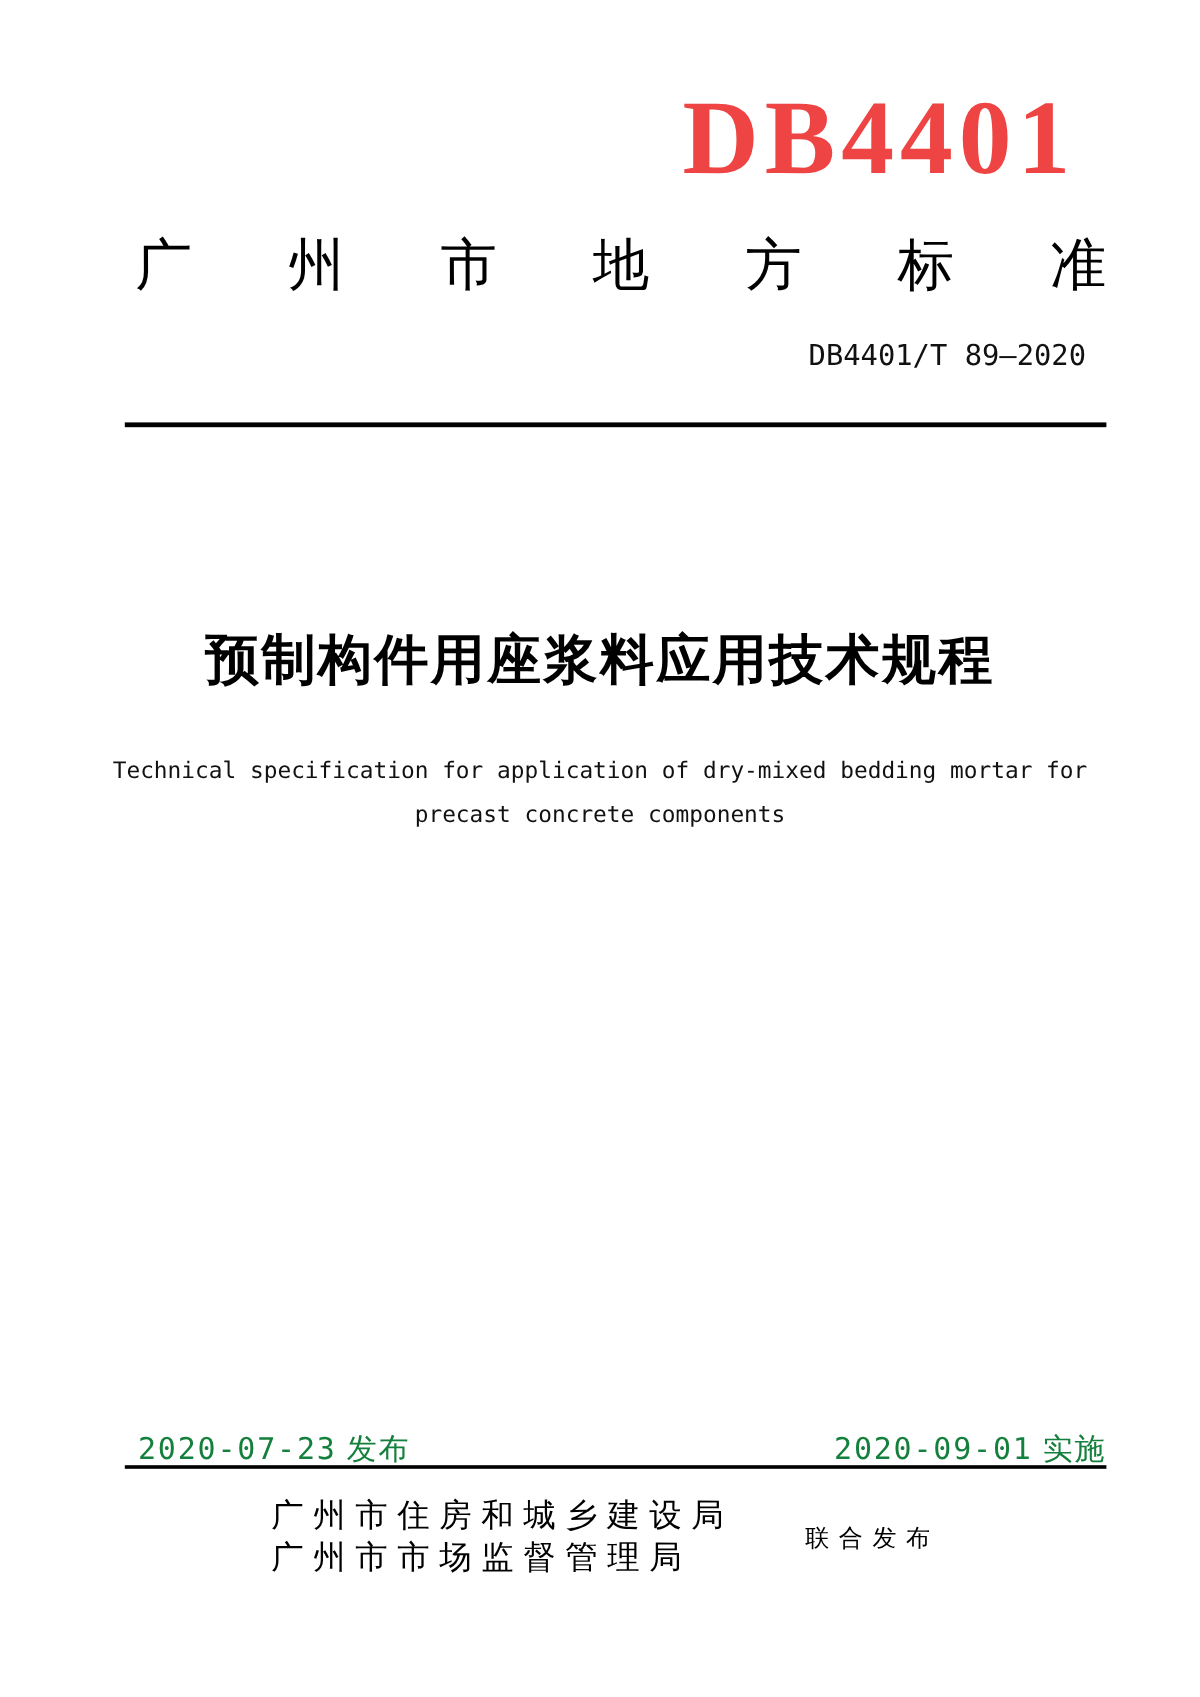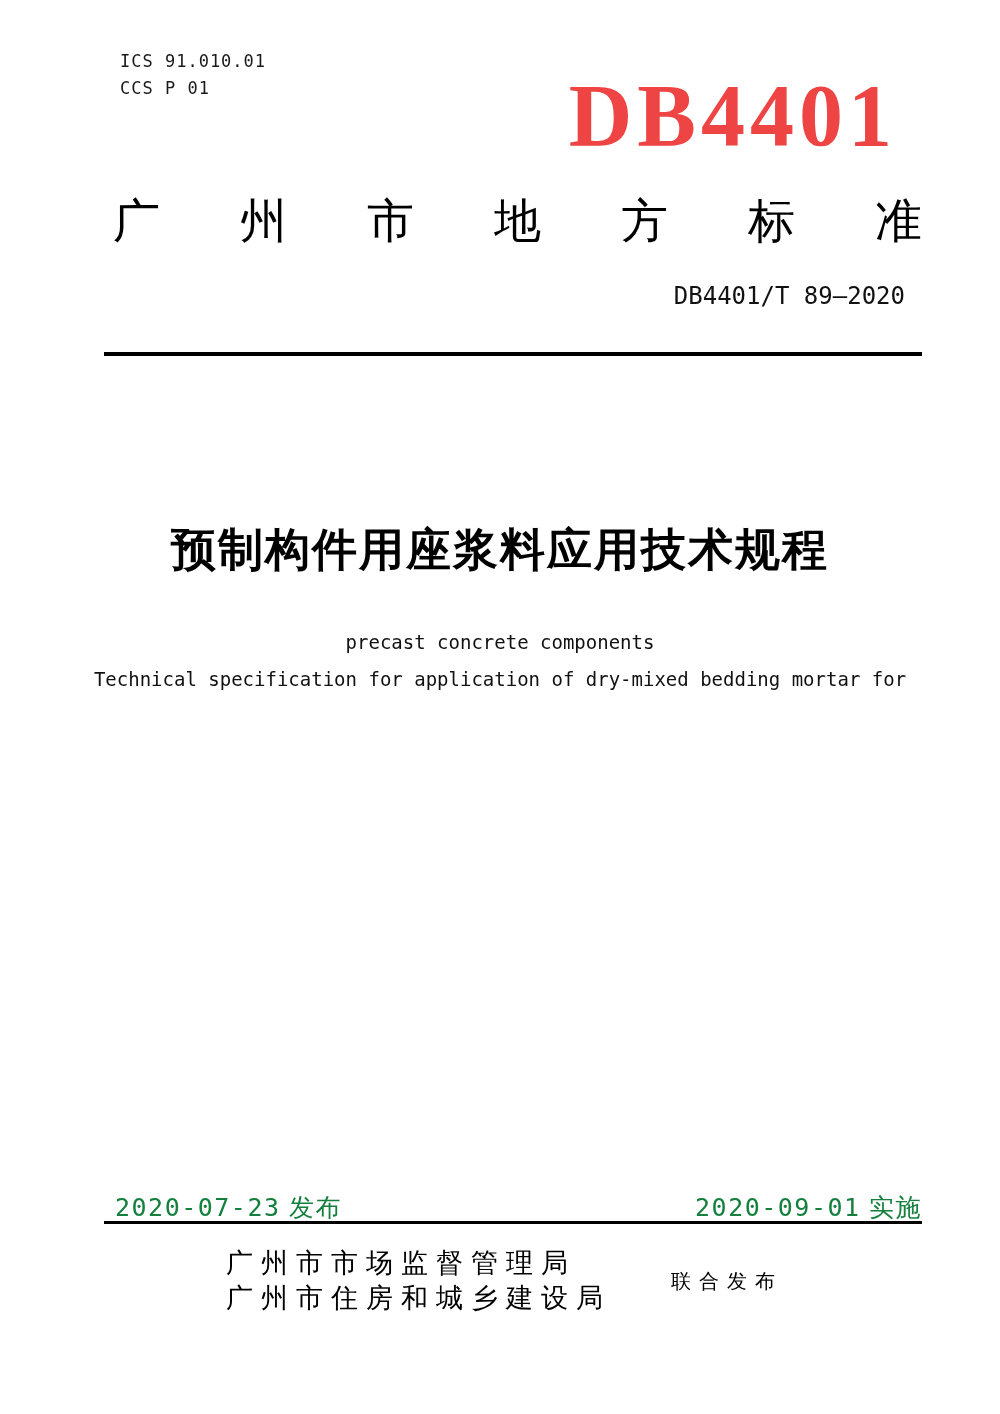--- a/index.html
+++ b/index.html
@@ -148,62 +148,58 @@
     letter-spacing: 8px;
     white-space: nowrap;
     color: #000000;
   }
 </style>
 </head>
 <body>
 
 <div class="page">
 
-  <div class="ics-block">
-    <div>ICS 91.010.01</div>
-    <div>CCS P 01</div>
-  </div>
 
   <div class="db-logo">DB4401</div>
 
   <div class="standard-name">
     <span>广</span>
     <span>州</span>
     <span>市</span>
     <span>地</span>
     <span>方</span>
     <span>标</span>
     <span>准</span>
   </div>
 
   <div class="standard-number">DB4401/T 89—2020</div>
 
   <div class="rule-top"></div>
 
   <div class="doc-title">预制构件用座浆料应用技术规程</div>
 
   <div class="doc-title-en">
+    <div>Technical specification for application of dry-mixed bedding mortar for</div>
     <div>precast concrete components</div>
-    <div>Technical specification for application of dry-mixed bedding mortar for</div>
   </div>
 
   <div class="date-row">
     <div>
       <span class="num">2020-07-23</span>
       <span>发布</span>
     </div>
     <div>
       <span class="num">2020-09-01</span>
       <span>实施</span>
     </div>
   </div>
 
   <div class="rule-bottom"></div>
 
   <div class="publisher-row">
     <div class="publisher-names">
+      <div>广州市住房和城乡建设局</div>
       <div>广州市市场监督管理局</div>
-      <div>广州市住房和城乡建设局</div>
     </div>
     <div class="joint-label">联合发布</div>
   </div>
 
 </div>
 
 </body></html>

